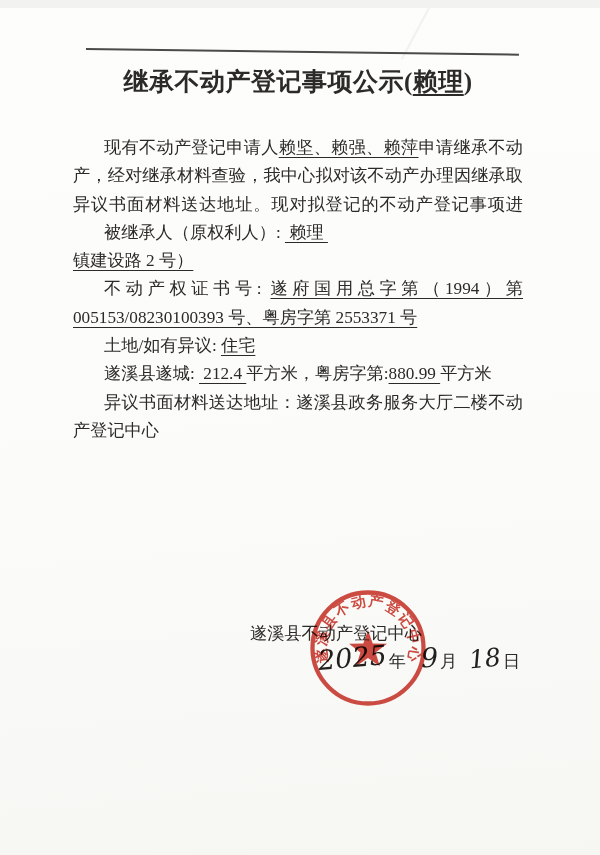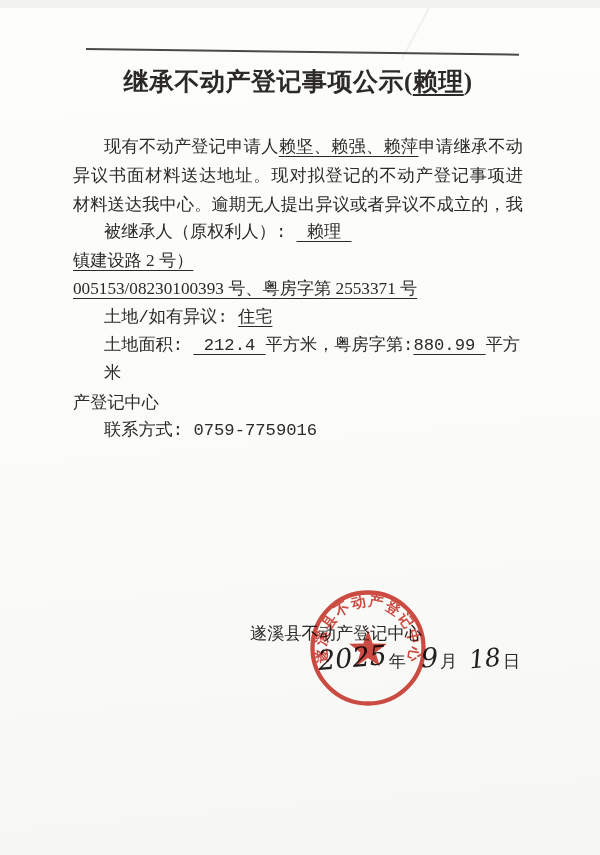--- a/index.html
+++ b/index.html
@@ -26,21 +26,21 @@
     position:absolute; left:73px; top:57px; width:450px;
     text-align:center; font-size:25px; font-weight:700; color:var(--ink);
     letter-spacing:0.5px; white-space:nowrap;
   }
   .title .u2 { text-decoration:underline; text-underline-offset:4px; text-decoration-thickness:1.5px; }
   .body {
     position:absolute; left:73px; top:126px; width:450px;
     font-size:17.2px; color:var(--ink);
   }
   .line { min-height:28.3px; line-height:28.3px; }
-  .line.indent { padding-left:31px;font-family:Liberation Mono, monospace; }
+  .line.indent { padding-left:31px; }
   .line.justify { text-align:justify; text-align-last:justify; }
   .u { text-decoration:underline; text-underline-offset:4px; text-decoration-thickness:1.1px; }
   .org {
     position:absolute; left:250px; top:612px;
     font-size:17.2px; line-height:28px; color:var(--ink); white-space:nowrap;
   }
   .daterow {
     position:absolute; left:318px; top:634px;
     display:flex; align-items:baseline; color:var(--ink); white-space:nowrap;
   }
@@ -69,29 +69,30 @@
 
 <div class="page">
 
   <div class="scanline"></div>
   <div class="crease"></div>
 
   <div class="title"><span>继承不动产登记事项公示(</span><span class="u2">赖理</span><span>)</span></div>
 
   <div class="body">
       <div class="line indent justify"><span>现有不动产登记申请人</span><span class="u">赖坚、赖强、赖萍</span><span>申请继承不动</span></div>
+      <div class="line justify"><span>产，经对继承材料查验，我中心拟对该不动产办理因继承取</span></div>
       <div class="line justify"><span>异议书面材料送达地址。现对拟登记的不动产登记事项进</span></div>
-      <div class="line justify"><span>材料送达我中心。逾期无人提出异议或者异议不成立的，我</span></div>
       <div class="line indent"><span>被继承人（原权利人）: </span><span class="u">&nbsp;赖理&nbsp;</span></div>
       <div class="line"><span class="u">镇建设路 2 号）</span></div>
+      <div class="line indent justify"><span>不动产权证书号: </span><span class="u">遂府国用总字第（1994）第</span></div>
       <div class="line"><span class="u">005153/08230100393 号、粤房字第 2553371 号</span></div>
       <div class="line indent"><span>土地/如有异议: </span><span class="u">住宅</span></div>
-      <div class="line indent"><span>土地面积: </span><span class="u">&nbsp;212.4&nbsp;</span><span>平方米，粤房字第:</span><span class="u">880.99&nbsp;</span><span>平方米</span></div>
+      <div class="line indent"><span>遂溪县遂城: </span><span class="u">&nbsp;212.4&nbsp;</span><span>平方米，粤房字第:</span><span class="u">880.99&nbsp;</span><span>平方米</span></div>
+      <div class="line indent justify"><span>异议书面材料送达地址：遂溪县政务服务大厅二楼不动</span></div>
       <div class="line"><span>产登记中心</span></div>
-      <div class="line indent"><span>联系方式: 0759-7759016</span></div>
     </div>
 
   <div class="org">遂溪县不动产登记中心</div>
 
   <div class="daterow">
     <span class="hw">2025</span>
     <span class="lbl gap1">年</span>
     <span class="hw m gap2">9</span>
     <span class="lbl gap1">月</span>
     <span class="hw d gap3">18</span>

